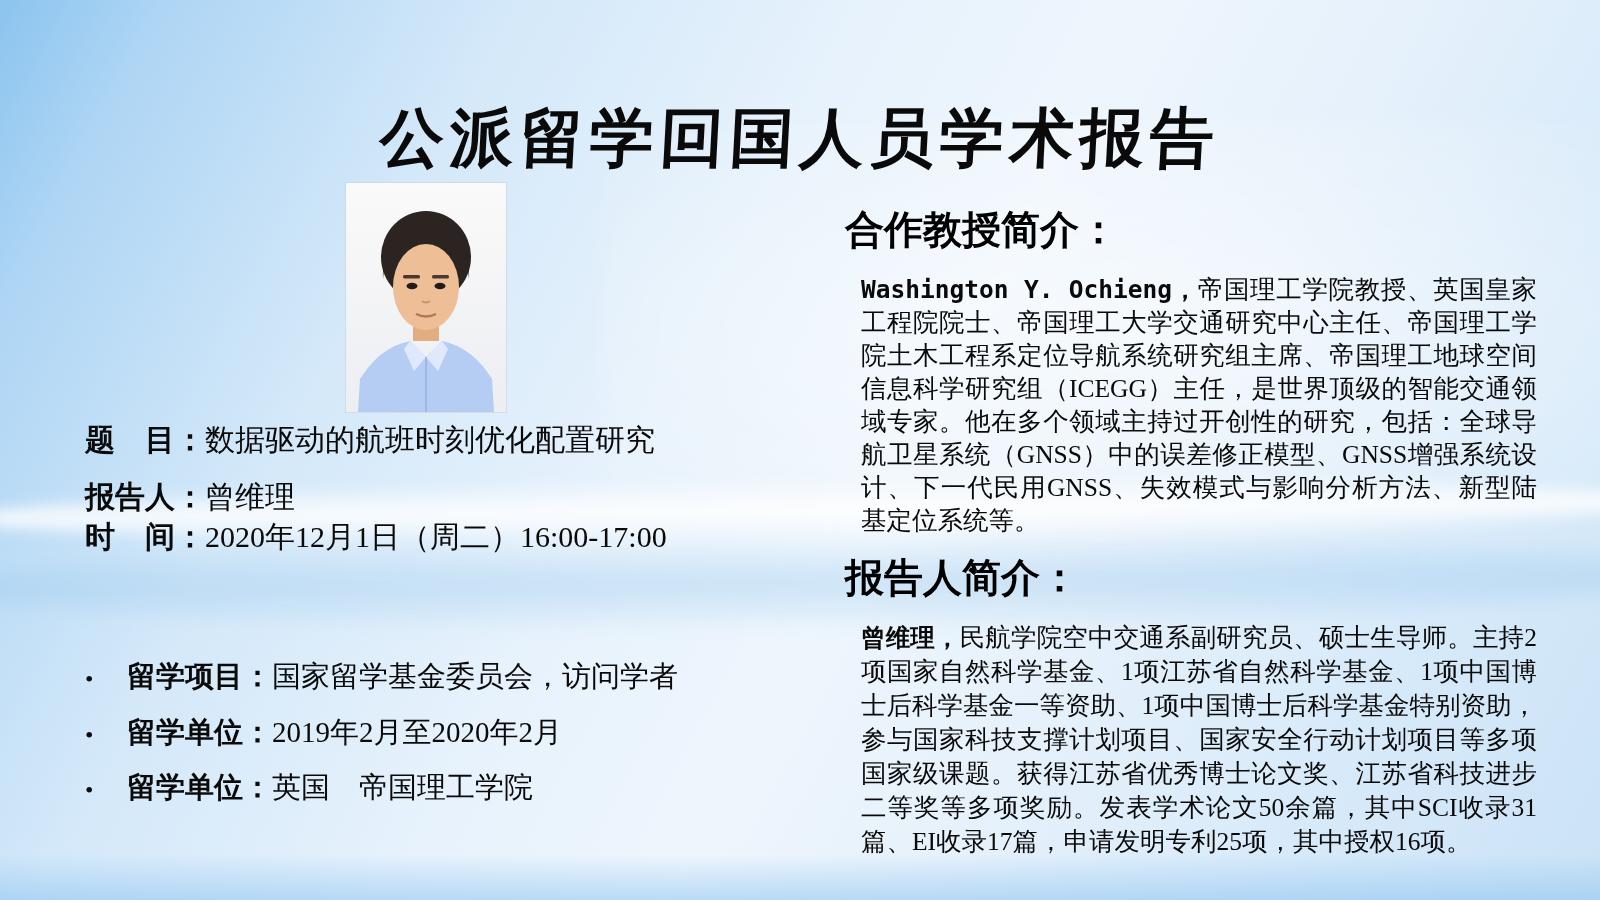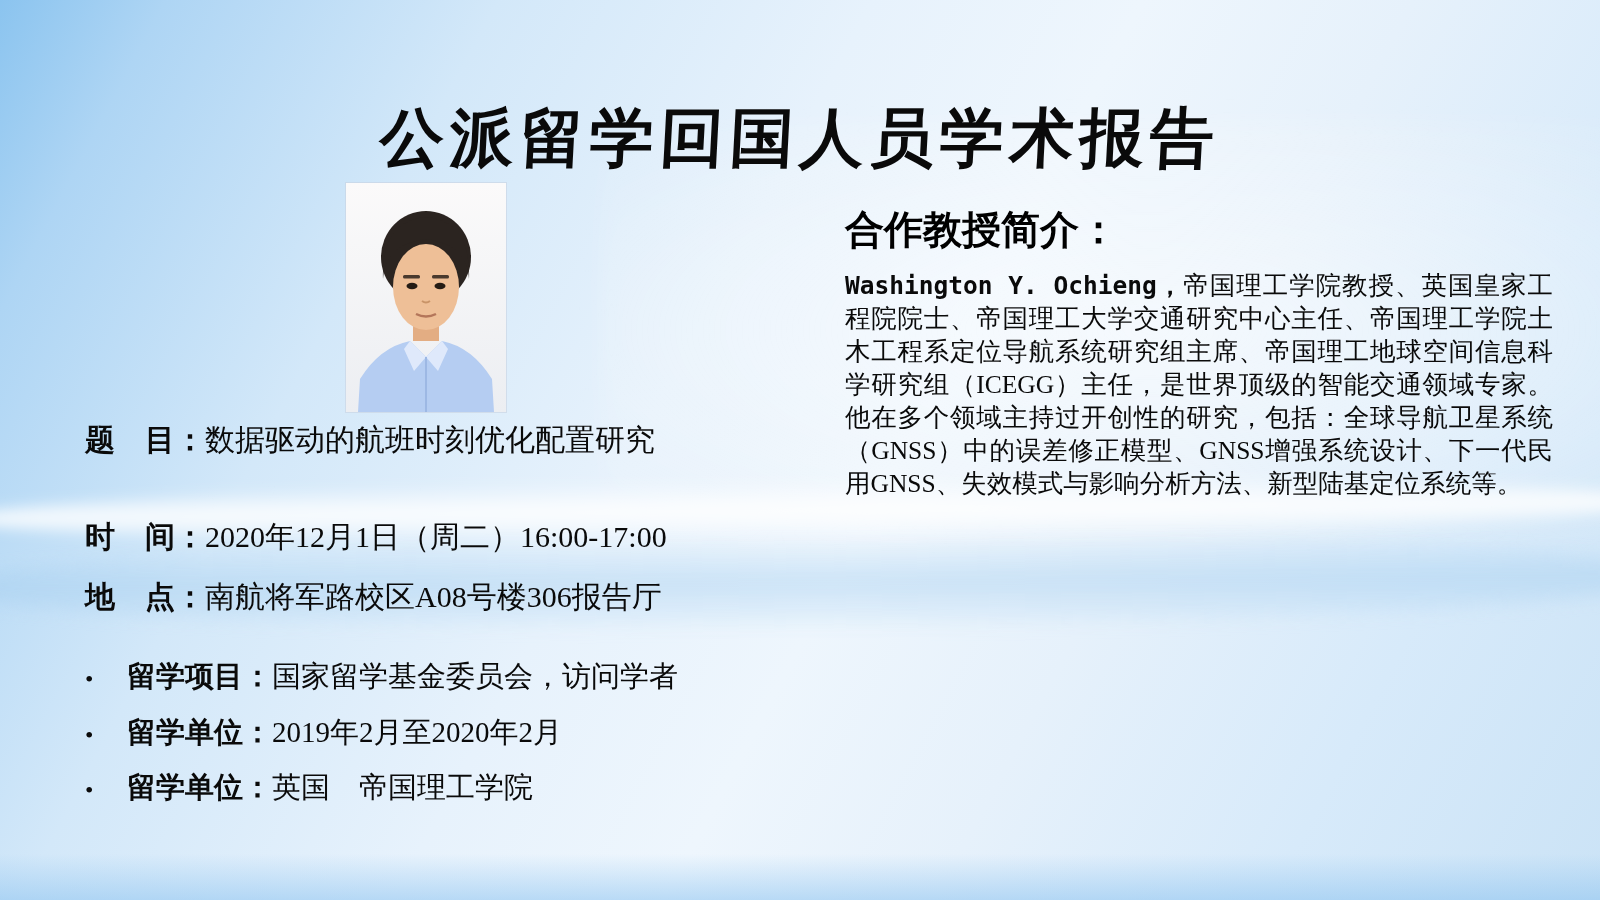--- a/index.html
+++ b/index.html
@@ -54,21 +54,21 @@
   .bullet-dot { display:inline-block; width:42px; font-size:24px; vertical-align:middle; }
   .organizer { top:832px; font-size:22px; white-space:nowrap; }
   .section { position:absolute; left:845px; width:708px; }
   .section-professor { top:203px; }
   .section-speaker   { top:551px; }
   .section h2 {
     margin:0 0 12px 0; font-size:39px; font-weight:bold;
     font-family:"Liberation Sans","DejaVu Sans",sans-serif; color:#000;
   }
   .section p {
-    margin:0; font-size:25.5px; line-height:33px; text-align:justify;
+    margin:16px; font-size:25.5px; line-height:33px; text-align:justify;
     font-family:"Liberation Serif","DejaVu Serif",serif;
   }
   .section-speaker p { line-height:34px; }
   .bio-name { font-weight:bold; font-family:"DejaVu Sans Mono","Liberation Mono",monospace; font-size:24.5px; }
 </style>
 </head>
 <body>
 
 <div class="slide">
 
@@ -101,37 +101,41 @@
       <path d="M12,229 L14,196 Q34,164 64,158 L80,174 L96,158 Q126,164 146,196 L148,229 Z" fill="#b5cdf2"></path>
       <path d="M64,158 L80,174 L68,188 L58,166 Z" fill="#dfe9fb"></path>
       <path d="M96,158 L80,174 L92,188 L102,166 Z" fill="#dfe9fb"></path>
       <path d="M80,174 L80,229" stroke="#9db8e4" stroke-width="2"></path>
     </svg>
   </div>
 
   <div class="info row row-title">
     <span class="info-label">题　目：</span><span>数据驱动的航班时刻优化配置研究</span>
   </div>
+  <div class="info row row-speaker">
+    <span class="info-label">报告人：</span><span>曾维理</span>
+  </div>
   <div class="info row row-time">
     <span class="info-label">时　间：</span><span>2020年12月1日（周二）16:00-17:00</span>
-  </div>
-  <div class="info row row-place">
-    <span class="info-label">地　点：</span><span>南航将军路校区A08号楼306报告厅</span>
   </div>
 
   <div class="info bullet-row bullet-1">
     <span class="bullet-dot">•</span><span class="info-label">留学项目：</span><span>国家留学基金委员会，访问学者</span>
   </div>
   <div class="info bullet-row bullet-2">
     <span class="bullet-dot">•</span><span class="info-label">留学单位：</span><span>2019年2月至2020年2月</span>
   </div>
   <div class="info bullet-row bullet-3">
     <span class="bullet-dot">•</span><span class="info-label">留学单位：</span><span>英国　帝国理工学院</span>
   </div>
 
 
   <div class="section section-professor">
     <h2>合作教授简介：</h2>
     <p><span class="bio-name">Washington Y. Ochieng，</span><span>帝国理工学院教授、英国皇家工程院院士、帝国理工大学交通研究中心主任、帝国理工学院土木工程系定位导航系统研究组主席、帝国理工地球空间信息科学研究组（ICEGG）主任，是世界顶级的智能交通领域专家。他在多个领域主持过开创性的研究，包括：全球导航卫星系统（GNSS）中的误差修正模型、GNSS增强系统设计、下一代民用GNSS、失效模式与影响分析方法、新型陆基定位系统等。</span></p>
   </div>
 
+  <div class="section section-speaker">
+    <h2>报告人简介：</h2>
+    <p><span class="bio-name">曾维理，</span><span>民航学院空中交通系副研究员、硕士生导师。主持2项国家自然科学基金、1项江苏省自然科学基金、1项中国博士后科学基金一等资助、1项中国博士后科学基金特别资助，参与国家科技支撑计划项目、国家安全行动计划项目等多项国家级课题。获得江苏省优秀博士论文奖、江苏省科技进步二等奖等多项奖励。发表学术论文50余篇，其中SCI收录31篇、EI收录17篇，申请发明专利25项，其中授权16项。</span></p>
+  </div>
 
 </div>
 
 </body></html>

